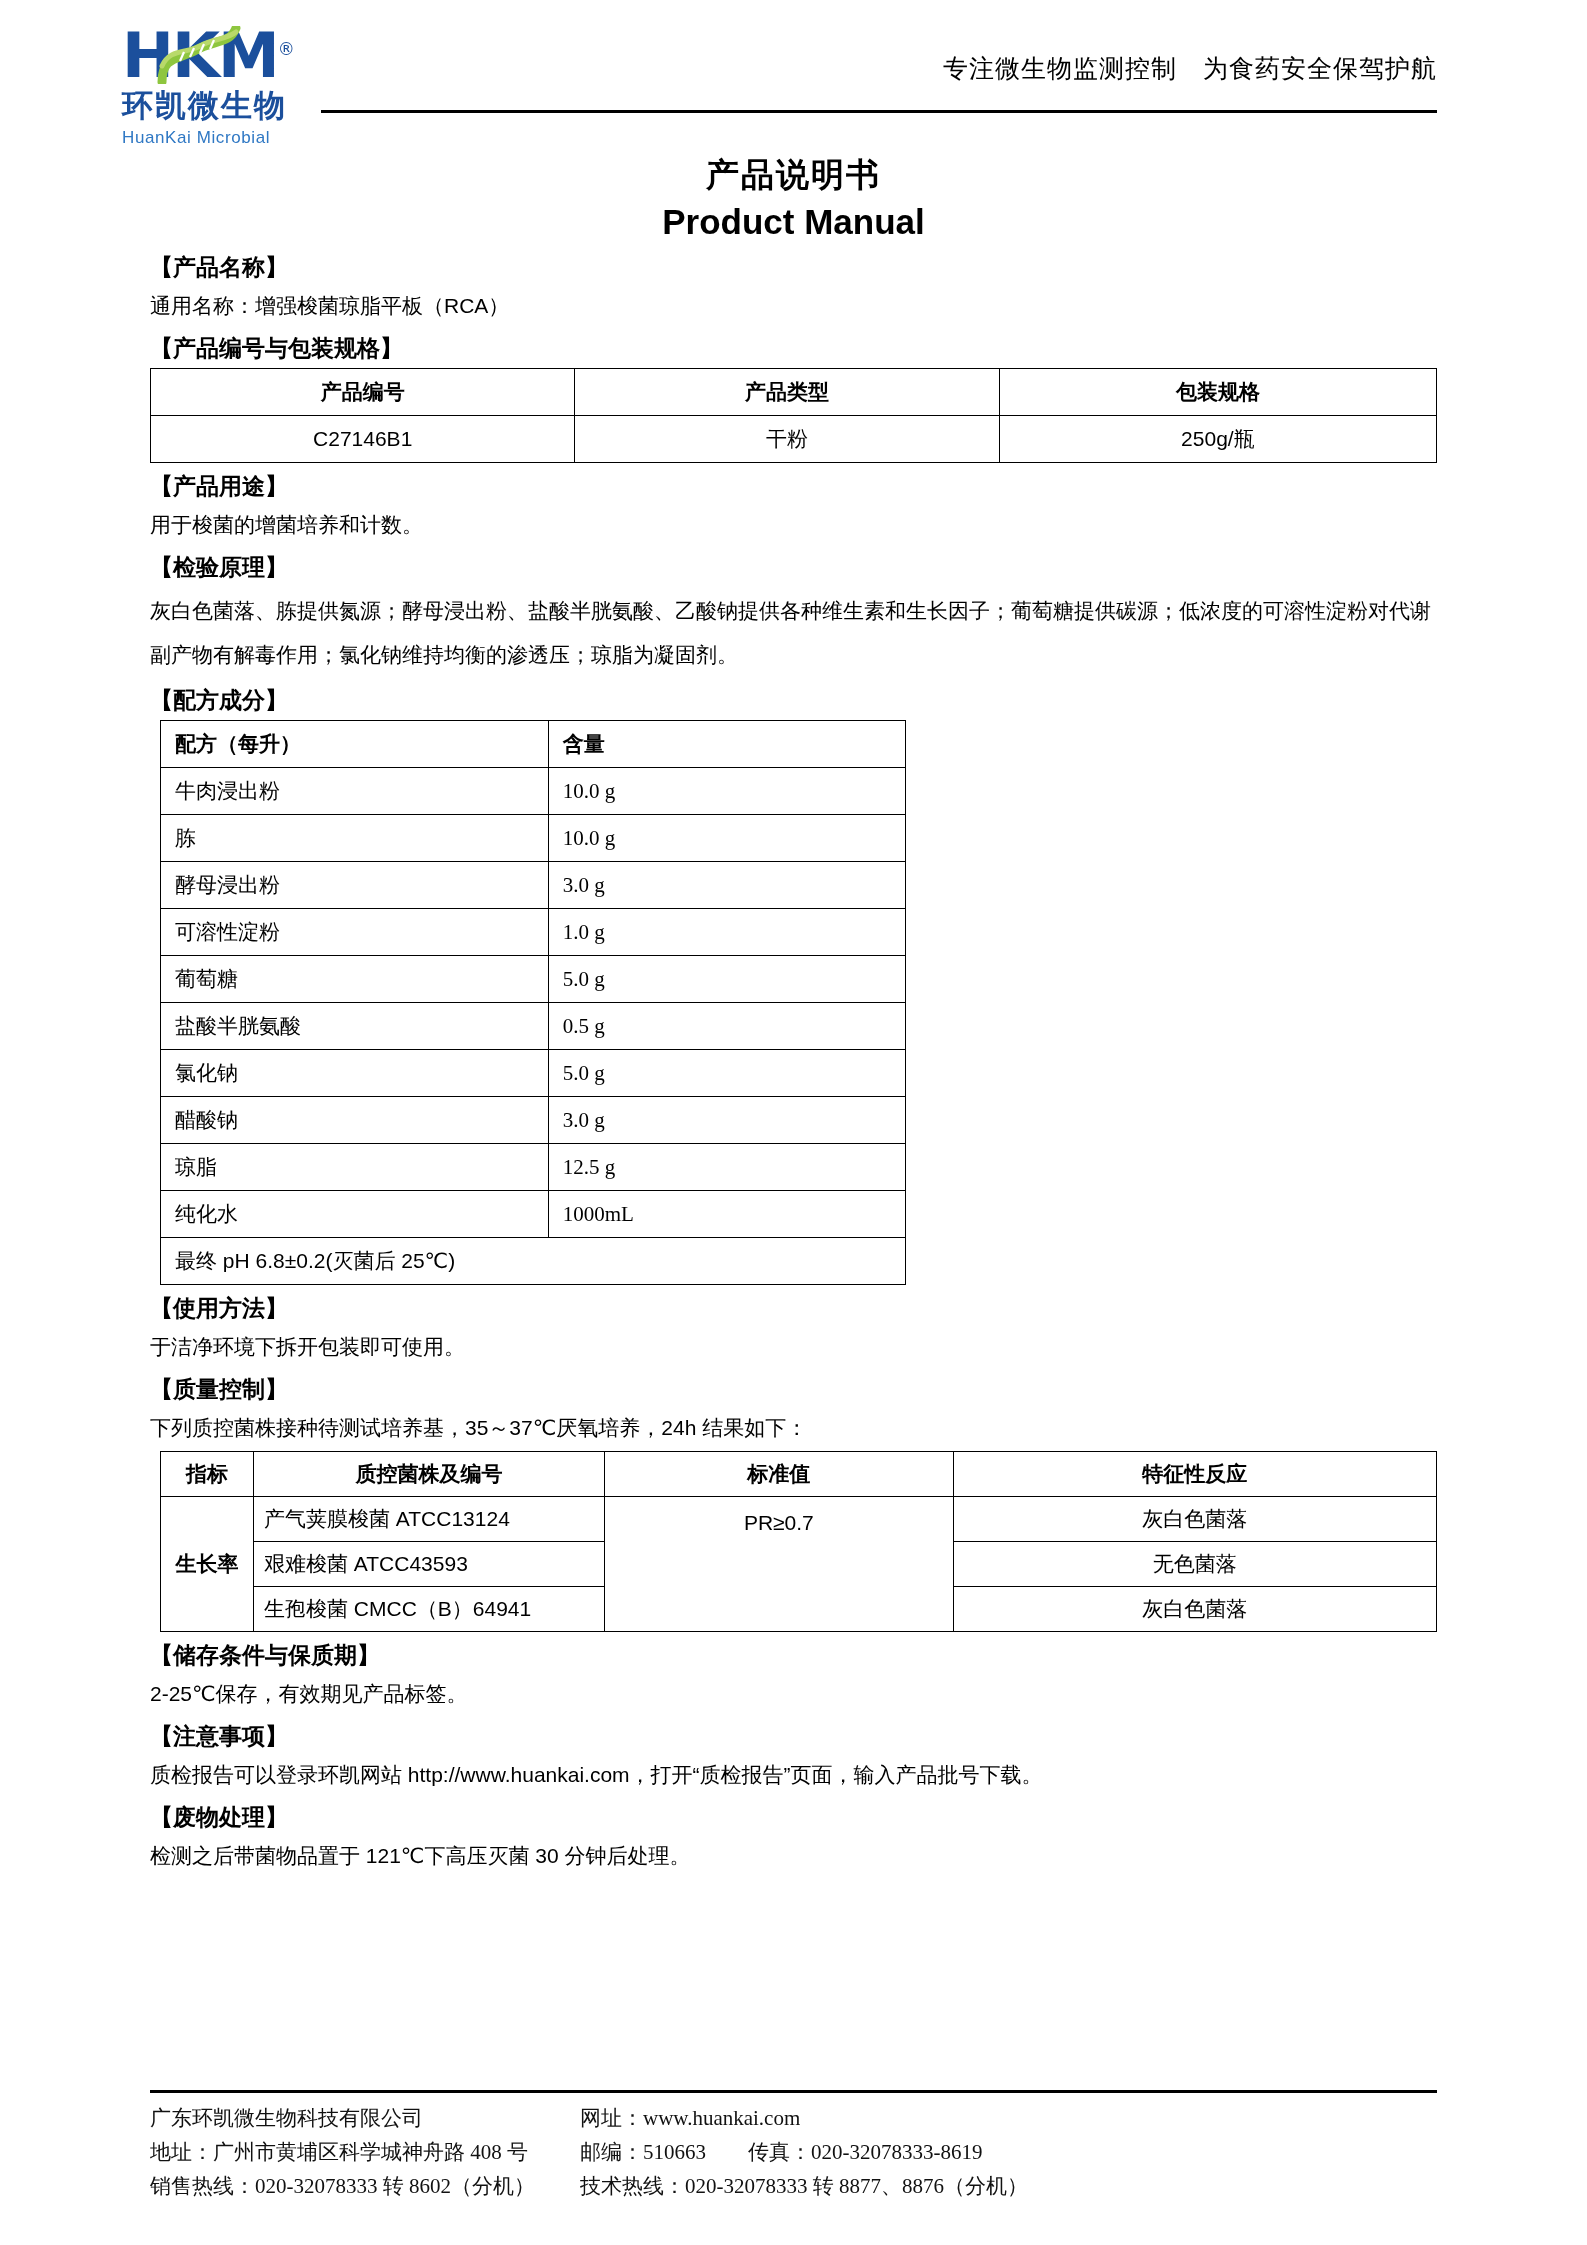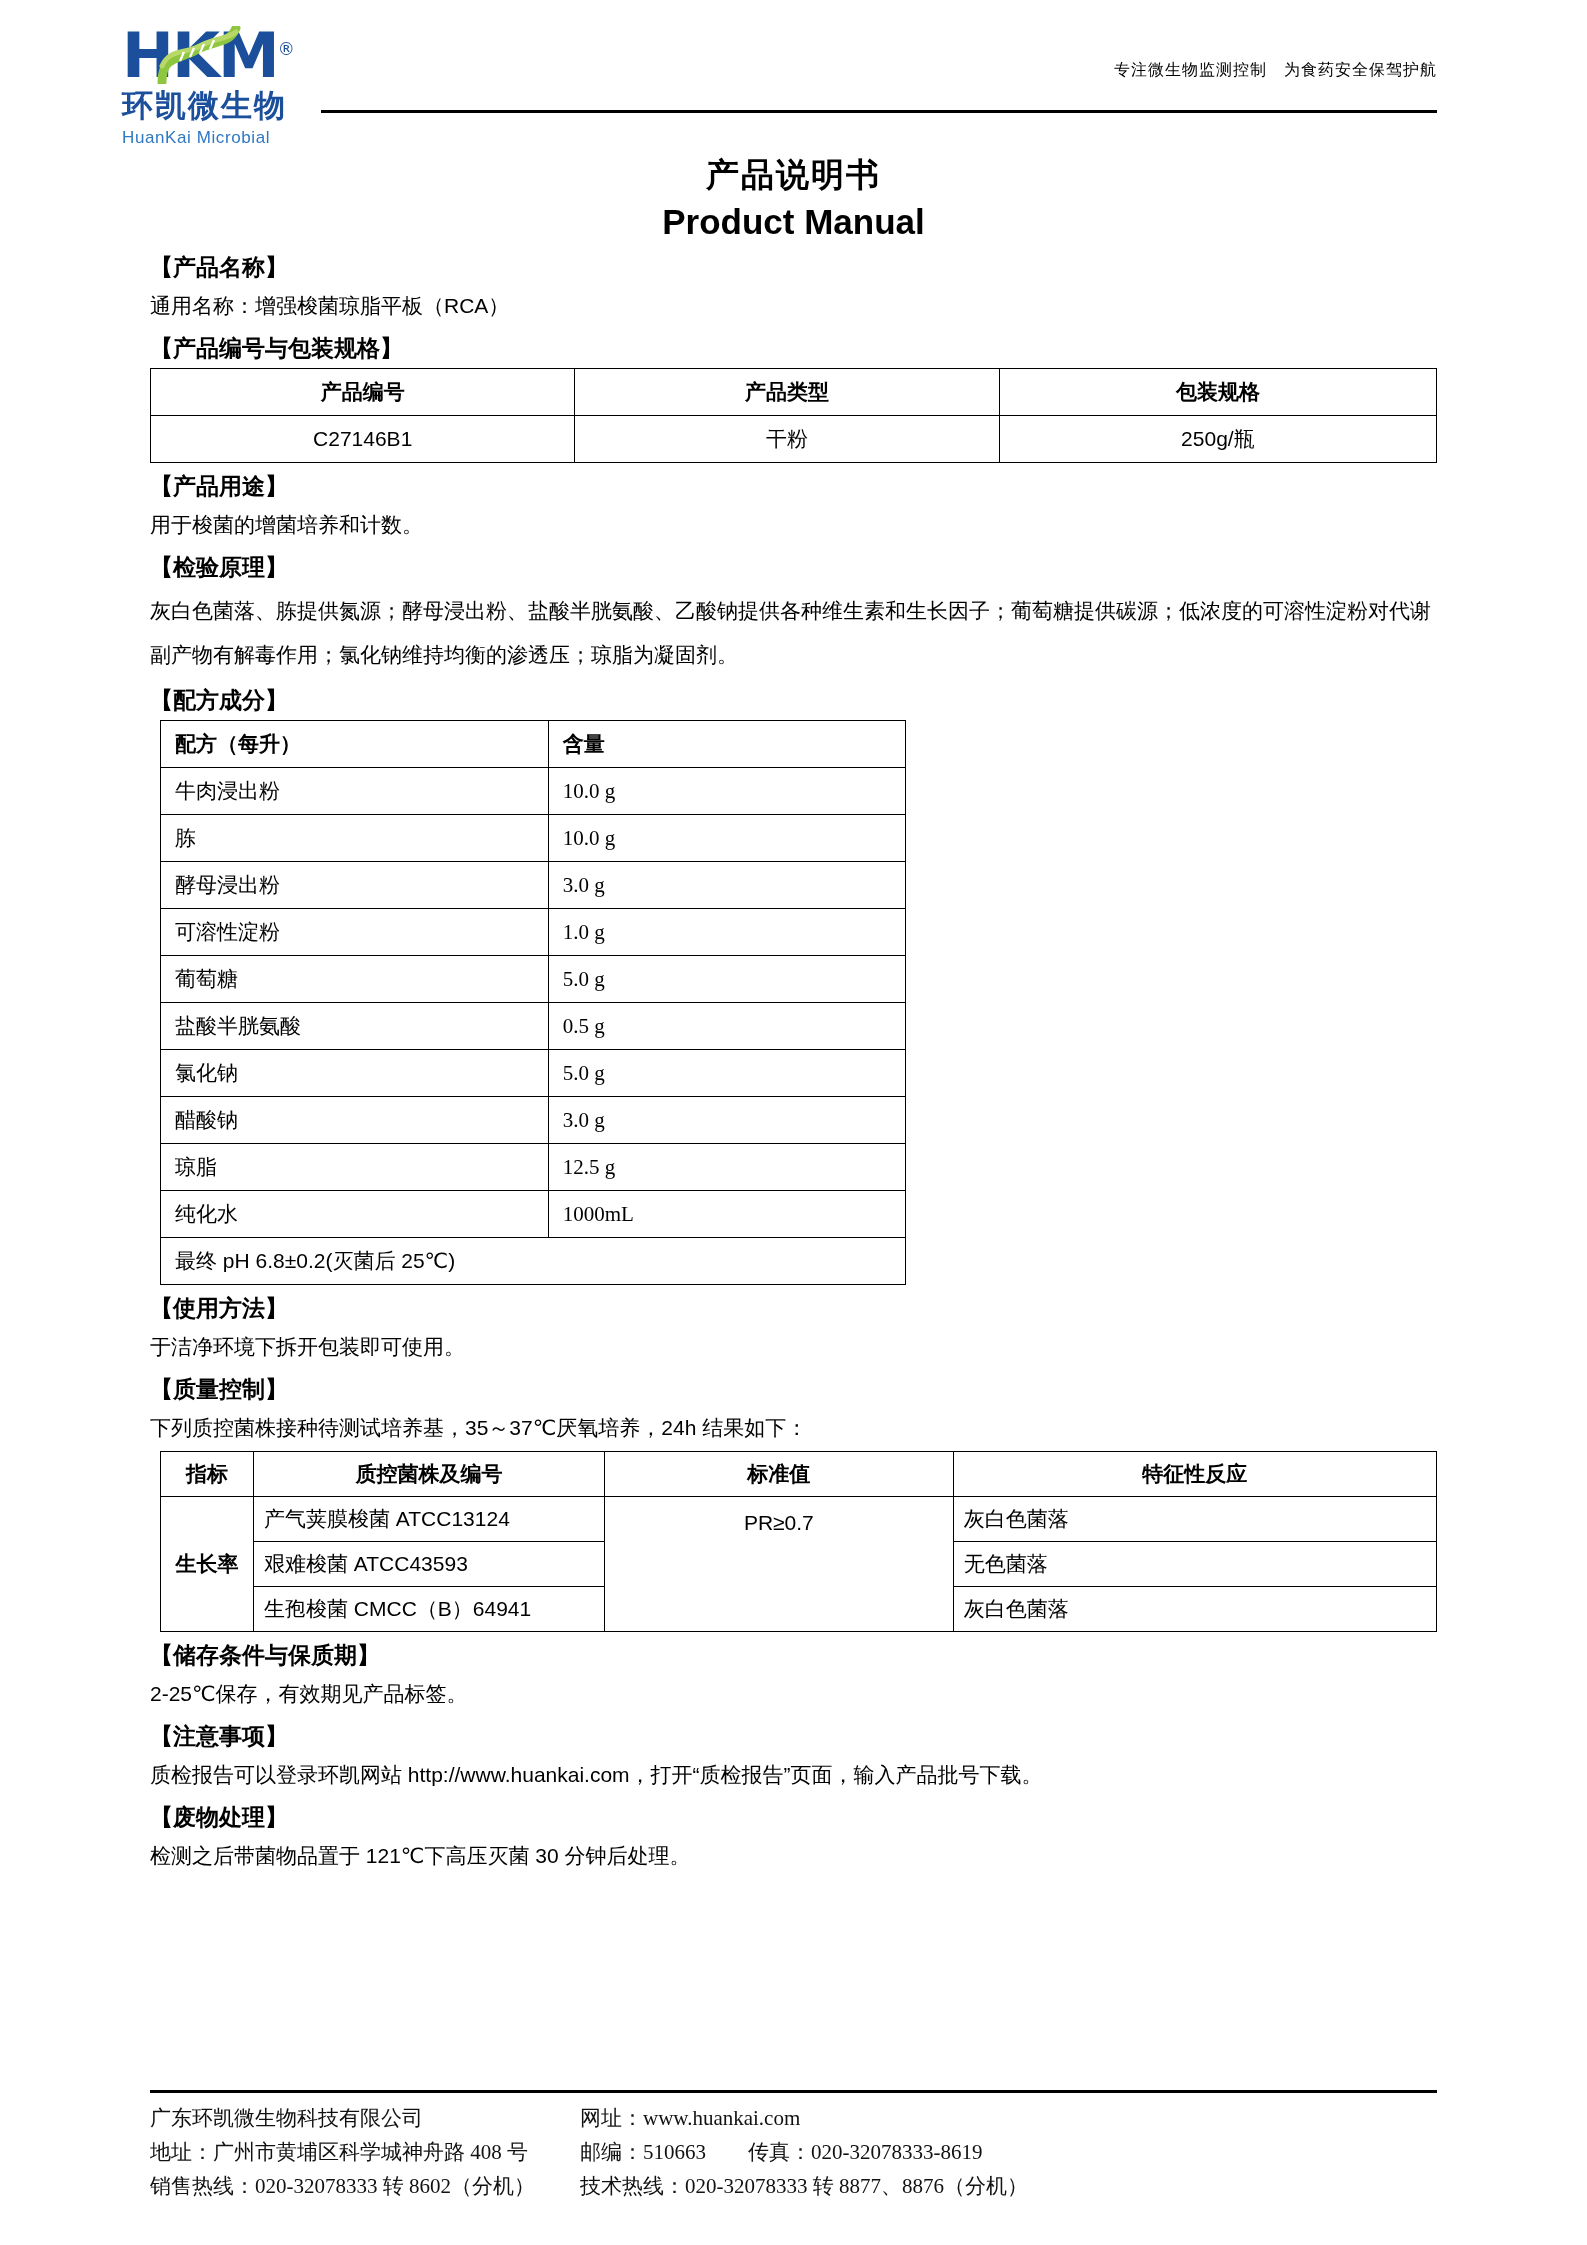--- a/index.html
+++ b/index.html
@@ -17,22 +17,22 @@
   .header { position:relative; height:135px; }
   .logo { position:absolute; left:-28px; top:18px; width:300px; height:120px; }
   .logo-hkm { font-family:"DejaVu Sans",sans-serif; font-weight:bold; font-size:62px;
               letter-spacing:-2px; color:#1b4f9c; line-height:62px; position:relative; }
   .logo-reg { font-size:17px; vertical-align:super; font-weight:normal; }
   .logo-helix { position:absolute; left:34px; top:8px; width:86px; height:58px; pointer-events:none; }
   .logo-cn { font-family:"DejaVu Sans",sans-serif; font-weight:bold; font-size:31px;
              color:#1b4f9c; letter-spacing:2px; margin-top:-2px; }
   .logo-en { font-family:"Liberation Sans",sans-serif; font-size:17px; color:#2f78c4;
              letter-spacing:.6px; margin-top:1px; }
-  .tagline { position:absolute; right:0; top:60px; font-family:"DejaVu Sans",sans-serif;
-             font-size:16px; font-weight:500; letter-spacing:1px; white-space:pre; }
+  .tagline { position:absolute; right:0; top:52px; font-family:"DejaVu Sans",sans-serif;
+             font-size:25px; font-weight:500; letter-spacing:1px; white-space:pre; }
   .header-rule { position:absolute; left:171px; right:0; top:110px;
                  border-top:3px solid #000; }
 
   
   .title-cn { text-align:center; font-family:"DejaVu Sans",sans-serif; font-weight:bold;
               font-size:33px; letter-spacing:2px; margin:18px 0 4px; }
   .title-en { text-align:center; font-family:"Liberation Sans",sans-serif; font-weight:bold;
               font-size:35px; letter-spacing:0px; margin:0 0 10px; }
 
   
@@ -61,21 +61,21 @@
         font-size:21px; }
 
   .tbl-qc { width:100%; margin:4px 0 4px 10px; width:calc(100% - 10px); }
   .tbl-qc th, .tbl-qc td { border:1px solid #000; font-size:21px; padding:8px 10px; }
   .tbl-qc th { font-family:"DejaVu Sans",sans-serif; font-weight:bold; }
   .tbl-qc td { font-family:"Liberation Sans","DejaVu Sans",sans-serif; }
   .tbl-qc td.idx { font-family:"DejaVu Sans",sans-serif; font-weight:bold;
         text-align:center; width:72px; }
   .tbl-qc td.strain { text-align:left; width:330px; }
   .tbl-qc td.std { text-align:center; vertical-align:top; padding-top:14px; }
-  .tbl-qc td.rxn { }
+  .tbl-qc td.rxn { text-align:center; }
 
   
   .footer { position:absolute; left:150px; right:150px; bottom:42px; }
   .footer-rule { border-top:3px solid #000; margin-bottom:8px; }
   .footer-cols { display:flex; }
   .footer-col { font-family:"Liberation Serif","DejaVu Serif",serif; font-size:21px;
                 line-height:34px; color:#111; }
   .footer-col.left { width:430px; }
   .footer-col.right { flex:1; }
 </style>

